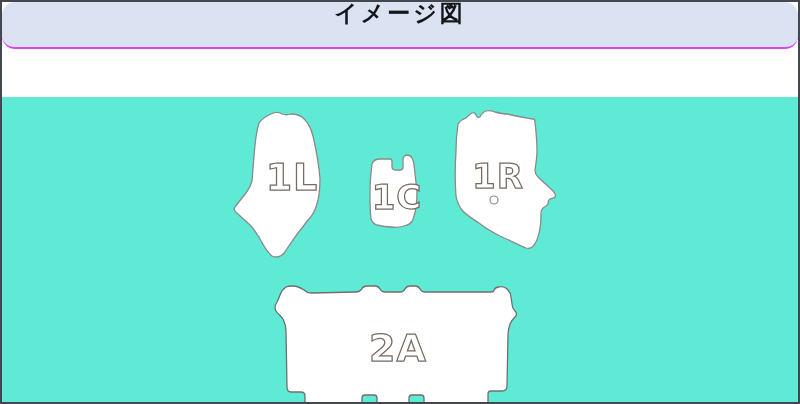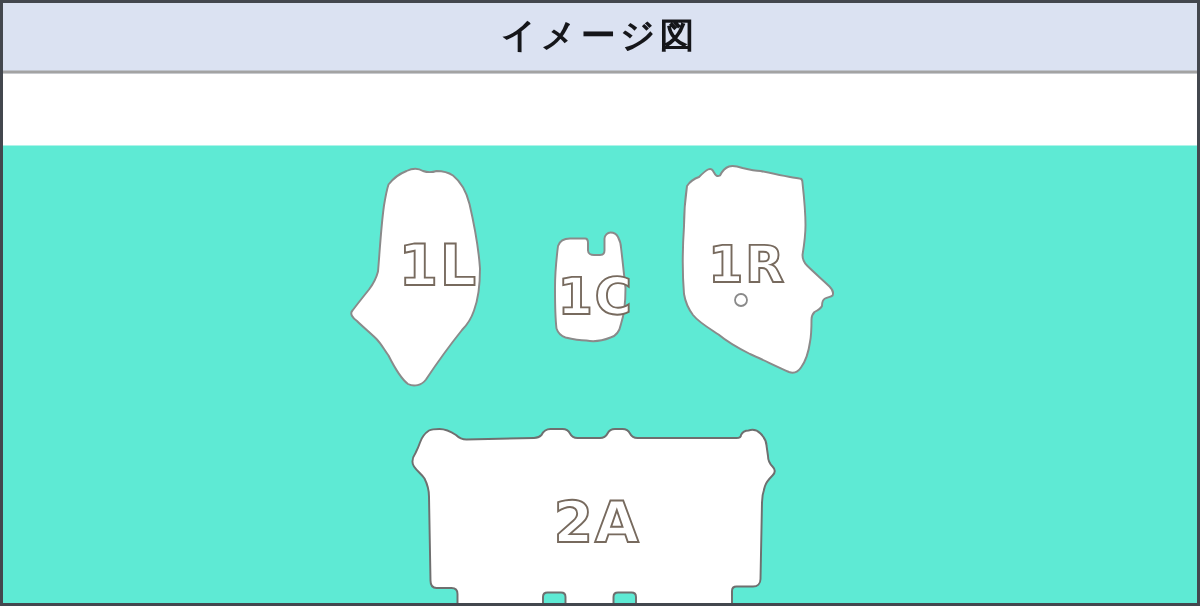--- a/index.html
+++ b/index.html
@@ -12,24 +12,25 @@
     width: 800px;
     height: 404px;
     box-sizing: border-box;
     border: 2px solid #43474e;
     background: #ffffff;
     overflow: hidden;
   }
   .header {
     height: 45px;
     background: #dbe2f2;
-    border-bottom: 2px solid #a3a3a3;
+    border-bottom: 2px solid #d946ef;
     display: flex;
-    align-items: center;
+    align-items: flex-start;
     justify-content: center;
+    border-radius: 13px;
   }
   .title {
     font-size: 23px;
     font-weight: bold;
     color: #15161a;
     letter-spacing: 3px;
     line-height: 1;
   }
   .canvas {
     width: 796px;

